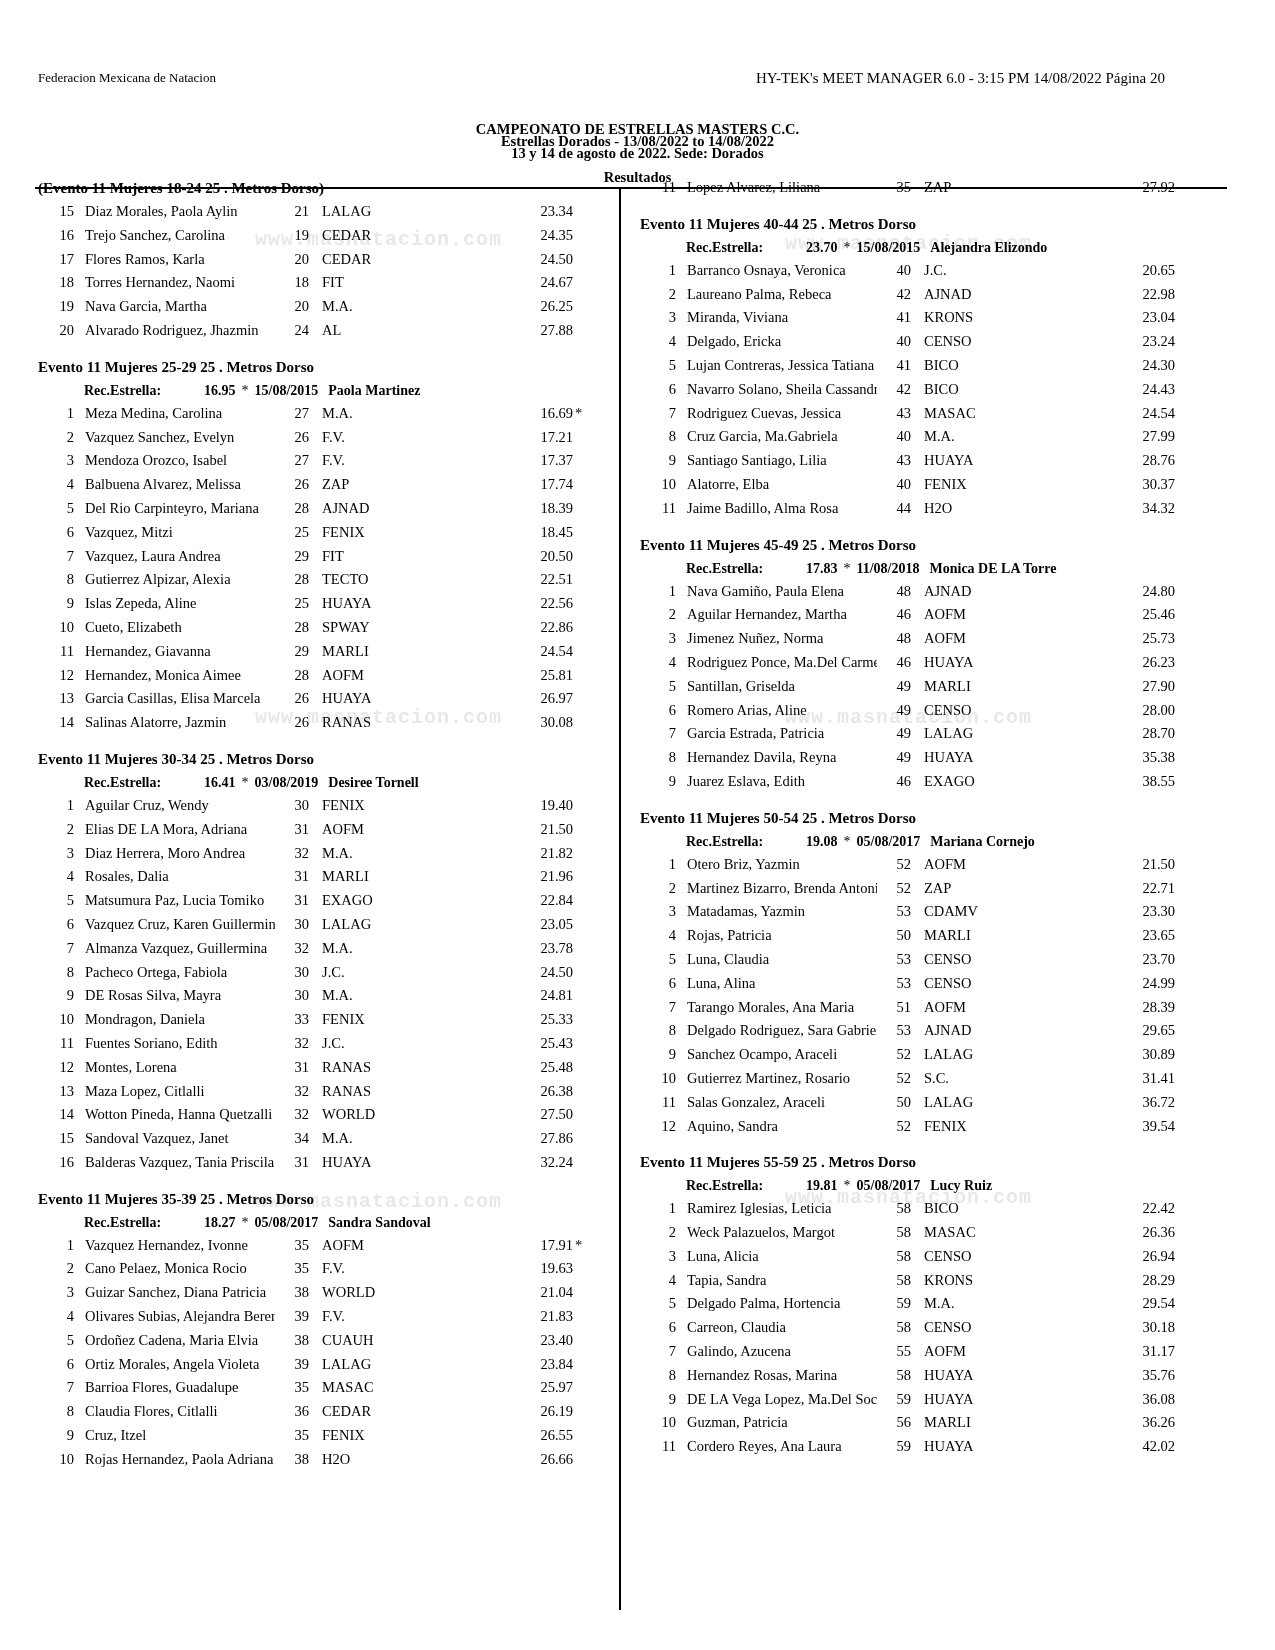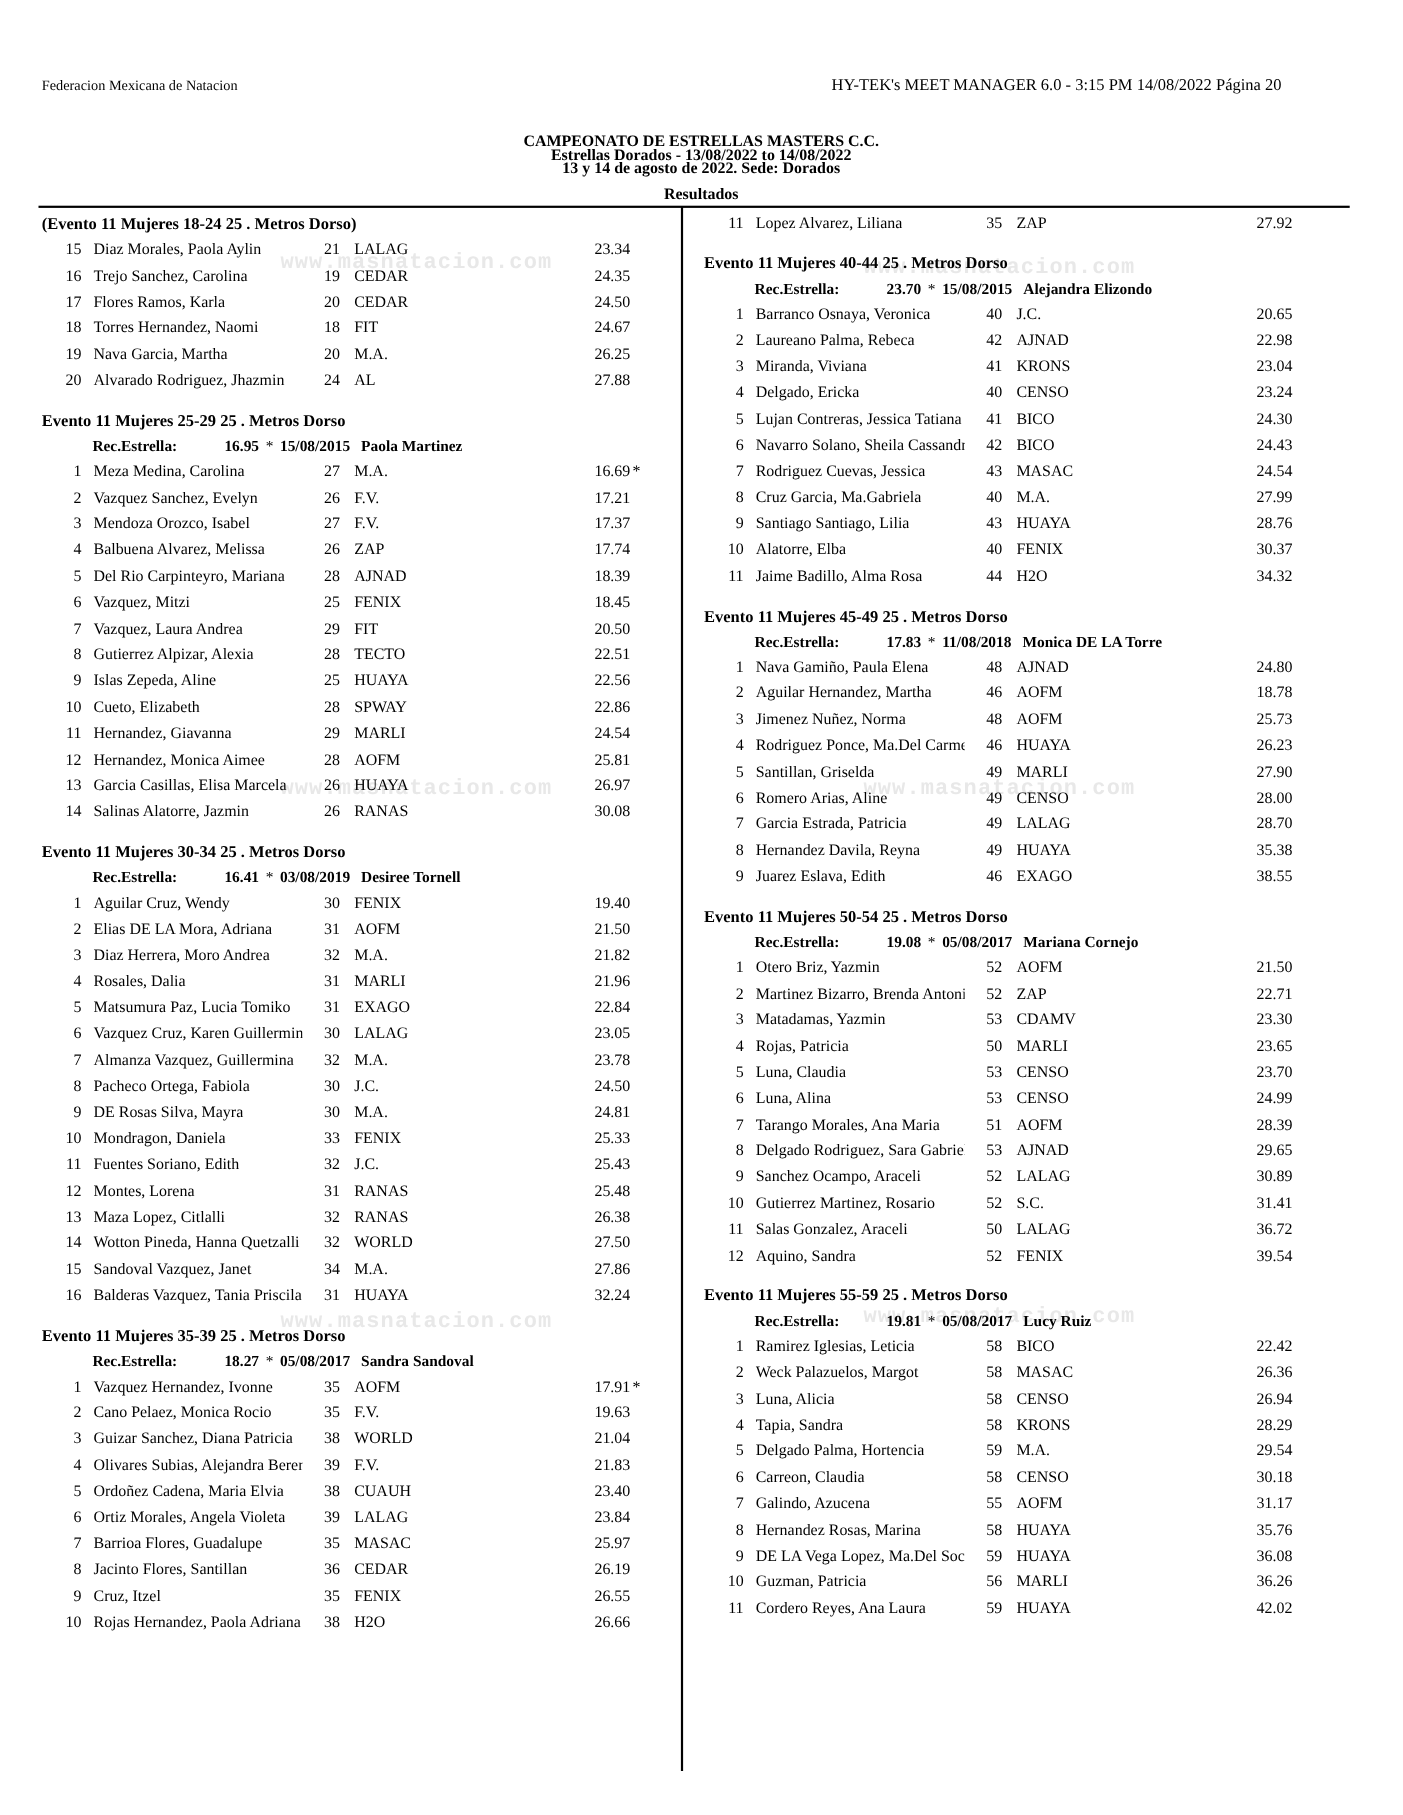--- a/index.html
+++ b/index.html
@@ -7,21 +7,21 @@
          font-family: "Liberation Serif", "DejaVu Serif", serif; color: #000; }
   .hdr-left { position: absolute; left: 38px; top: 70px; font-size: 13px; }
   .hdr-right { position: absolute; right: 110px; top: 70px; font-size: 15px; }
   .center-lines { position: absolute; left: 0; width: 1275px; text-align: center; font-weight: bold; font-size: 14.5px; }
   .cl1 { top: 109px; left: 0; margin-top: 24px; }
   .cl2 { top: 121px; }
   .cl3 { top: 145px; }
   .cl4 { top: 169px; }
   .rule { position: absolute; left: 35px; width: 1192px; top: 187px; height: 2px; background: #000; }
   .vrule { position: absolute; left: 619px; top: 188px; width: 2px; height: 1422px; background: #000; }
-  .col { position: absolute; top: 192px; }
+  .col { position: absolute; top: 176px; }
   .col-left { left: 38px; width: 570px; }
   .col-right { left: 640px; width: 570px; }
   .event { margin-bottom: 0; }
   .ev-title { font-weight: bold; font-size: 15px; height: 24px; line-height: 24px; white-space: nowrap; }
   .rec { font-weight: bold; font-size: 14px; height: 23px; line-height: 23px; white-space: nowrap; padding-left: 46px; position: relative; }
   .rec .lbl { display: inline-block; width: 120px; }
   .rec .time { display: inline-block; }
   .rec .star { display: inline-block; margin: 0 6px; font-weight: normal; }
   .rec .date { display: inline-block; margin-right: 10px; }
   .row { position: relative; height: 23.8px; line-height: 23.8px; font-size: 14.5px; white-space: nowrap; }
@@ -412,21 +412,21 @@
       <div class="row">
         <span class="place">7</span>
         <span class="name">Barrioa Flores, Guadalupe</span>
         <span class="age">35</span>
         <span class="team">MASAC</span>
         <span class="time">25.97</span>
         <span class="flag"></span>
       </div>
       <div class="row">
         <span class="place">8</span>
-        <span class="name">Jacinto Flores, Santillan</span>
+        <span class="name">Claudia Flores, Citlalli</span>
         <span class="age">36</span>
         <span class="team">CEDAR</span>
         <span class="time">26.19</span>
         <span class="flag"></span>
       </div>
       <div class="row">
         <span class="place">9</span>
         <span class="name">Cruz, Itzel</span>
         <span class="age">35</span>
         <span class="team">FENIX</span>
@@ -557,21 +557,21 @@
         <span class="age">48</span>
         <span class="team">AJNAD</span>
         <span class="time">24.80</span>
         <span class="flag"></span>
       </div>
       <div class="row">
         <span class="place">2</span>
         <span class="name">Aguilar Hernandez, Martha</span>
         <span class="age">46</span>
         <span class="team">AOFM</span>
-        <span class="time">18.78</span>
+        <span class="time">25.46</span>
         <span class="flag"></span>
       </div>
       <div class="row">
         <span class="place">3</span>
         <span class="name">Jimenez Nuñez, Norma</span>
         <span class="age">48</span>
         <span class="team">AOFM</span>
         <span class="time">25.73</span>
         <span class="flag"></span>
       </div>

